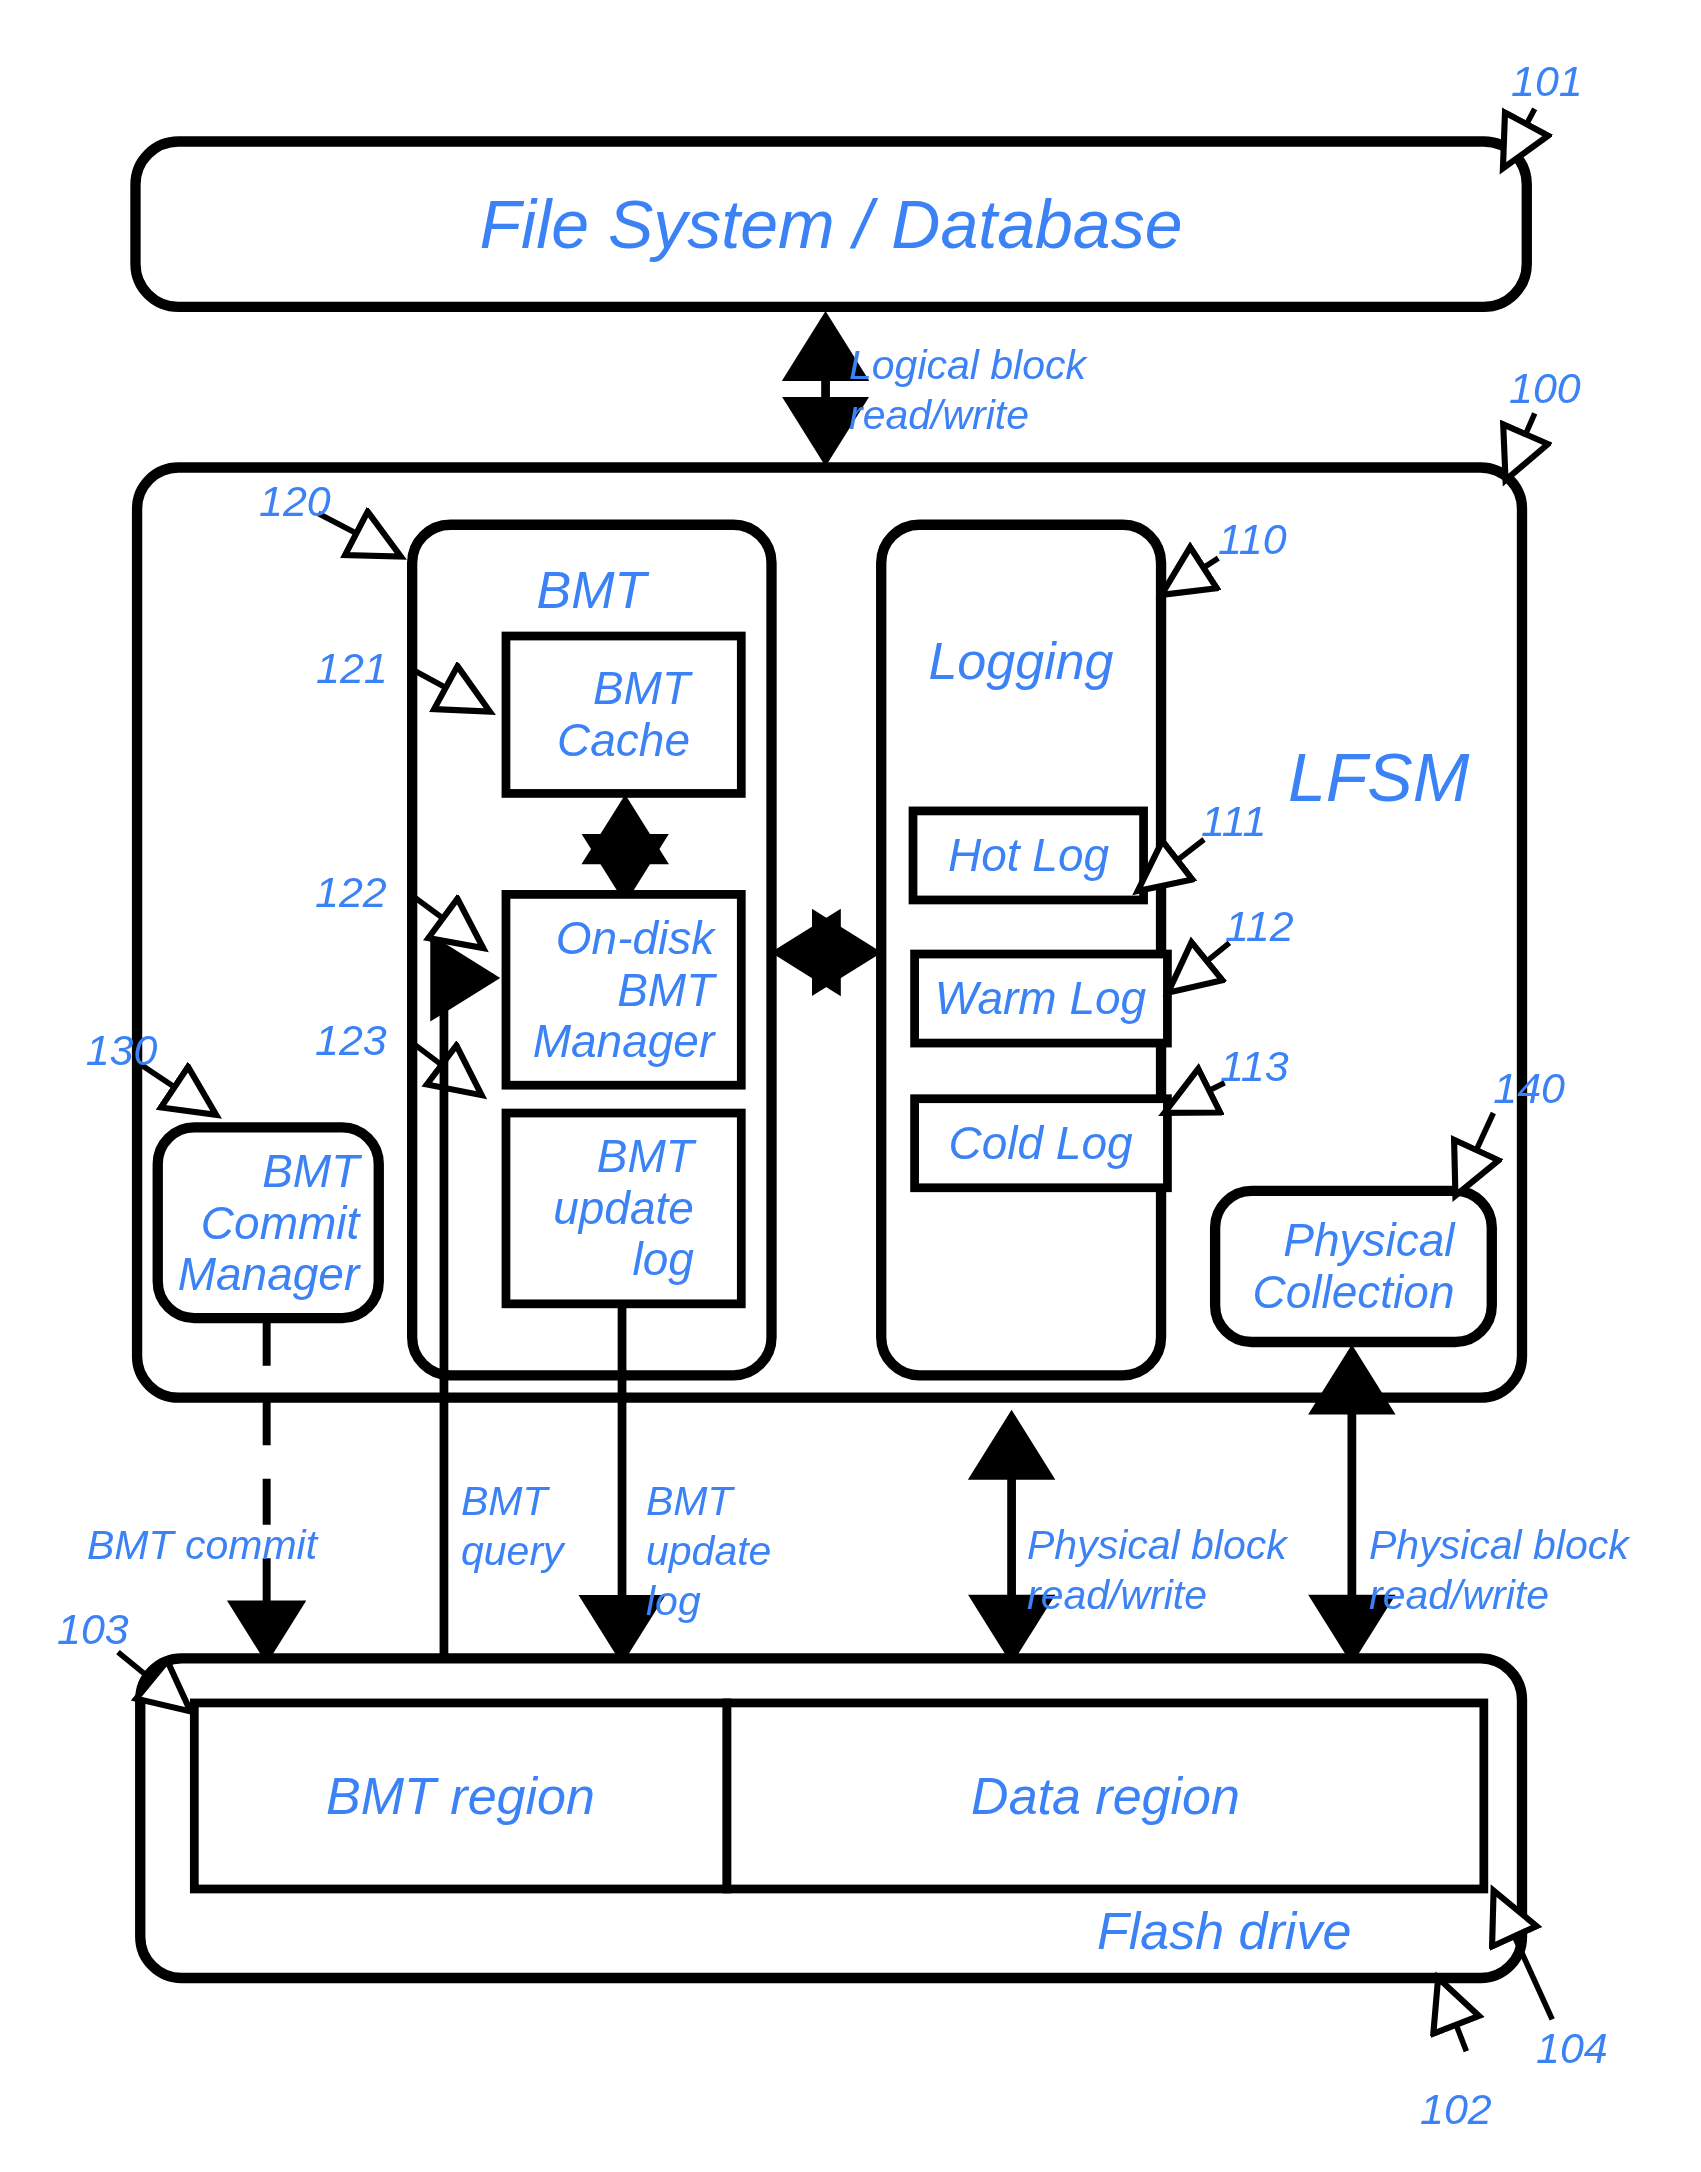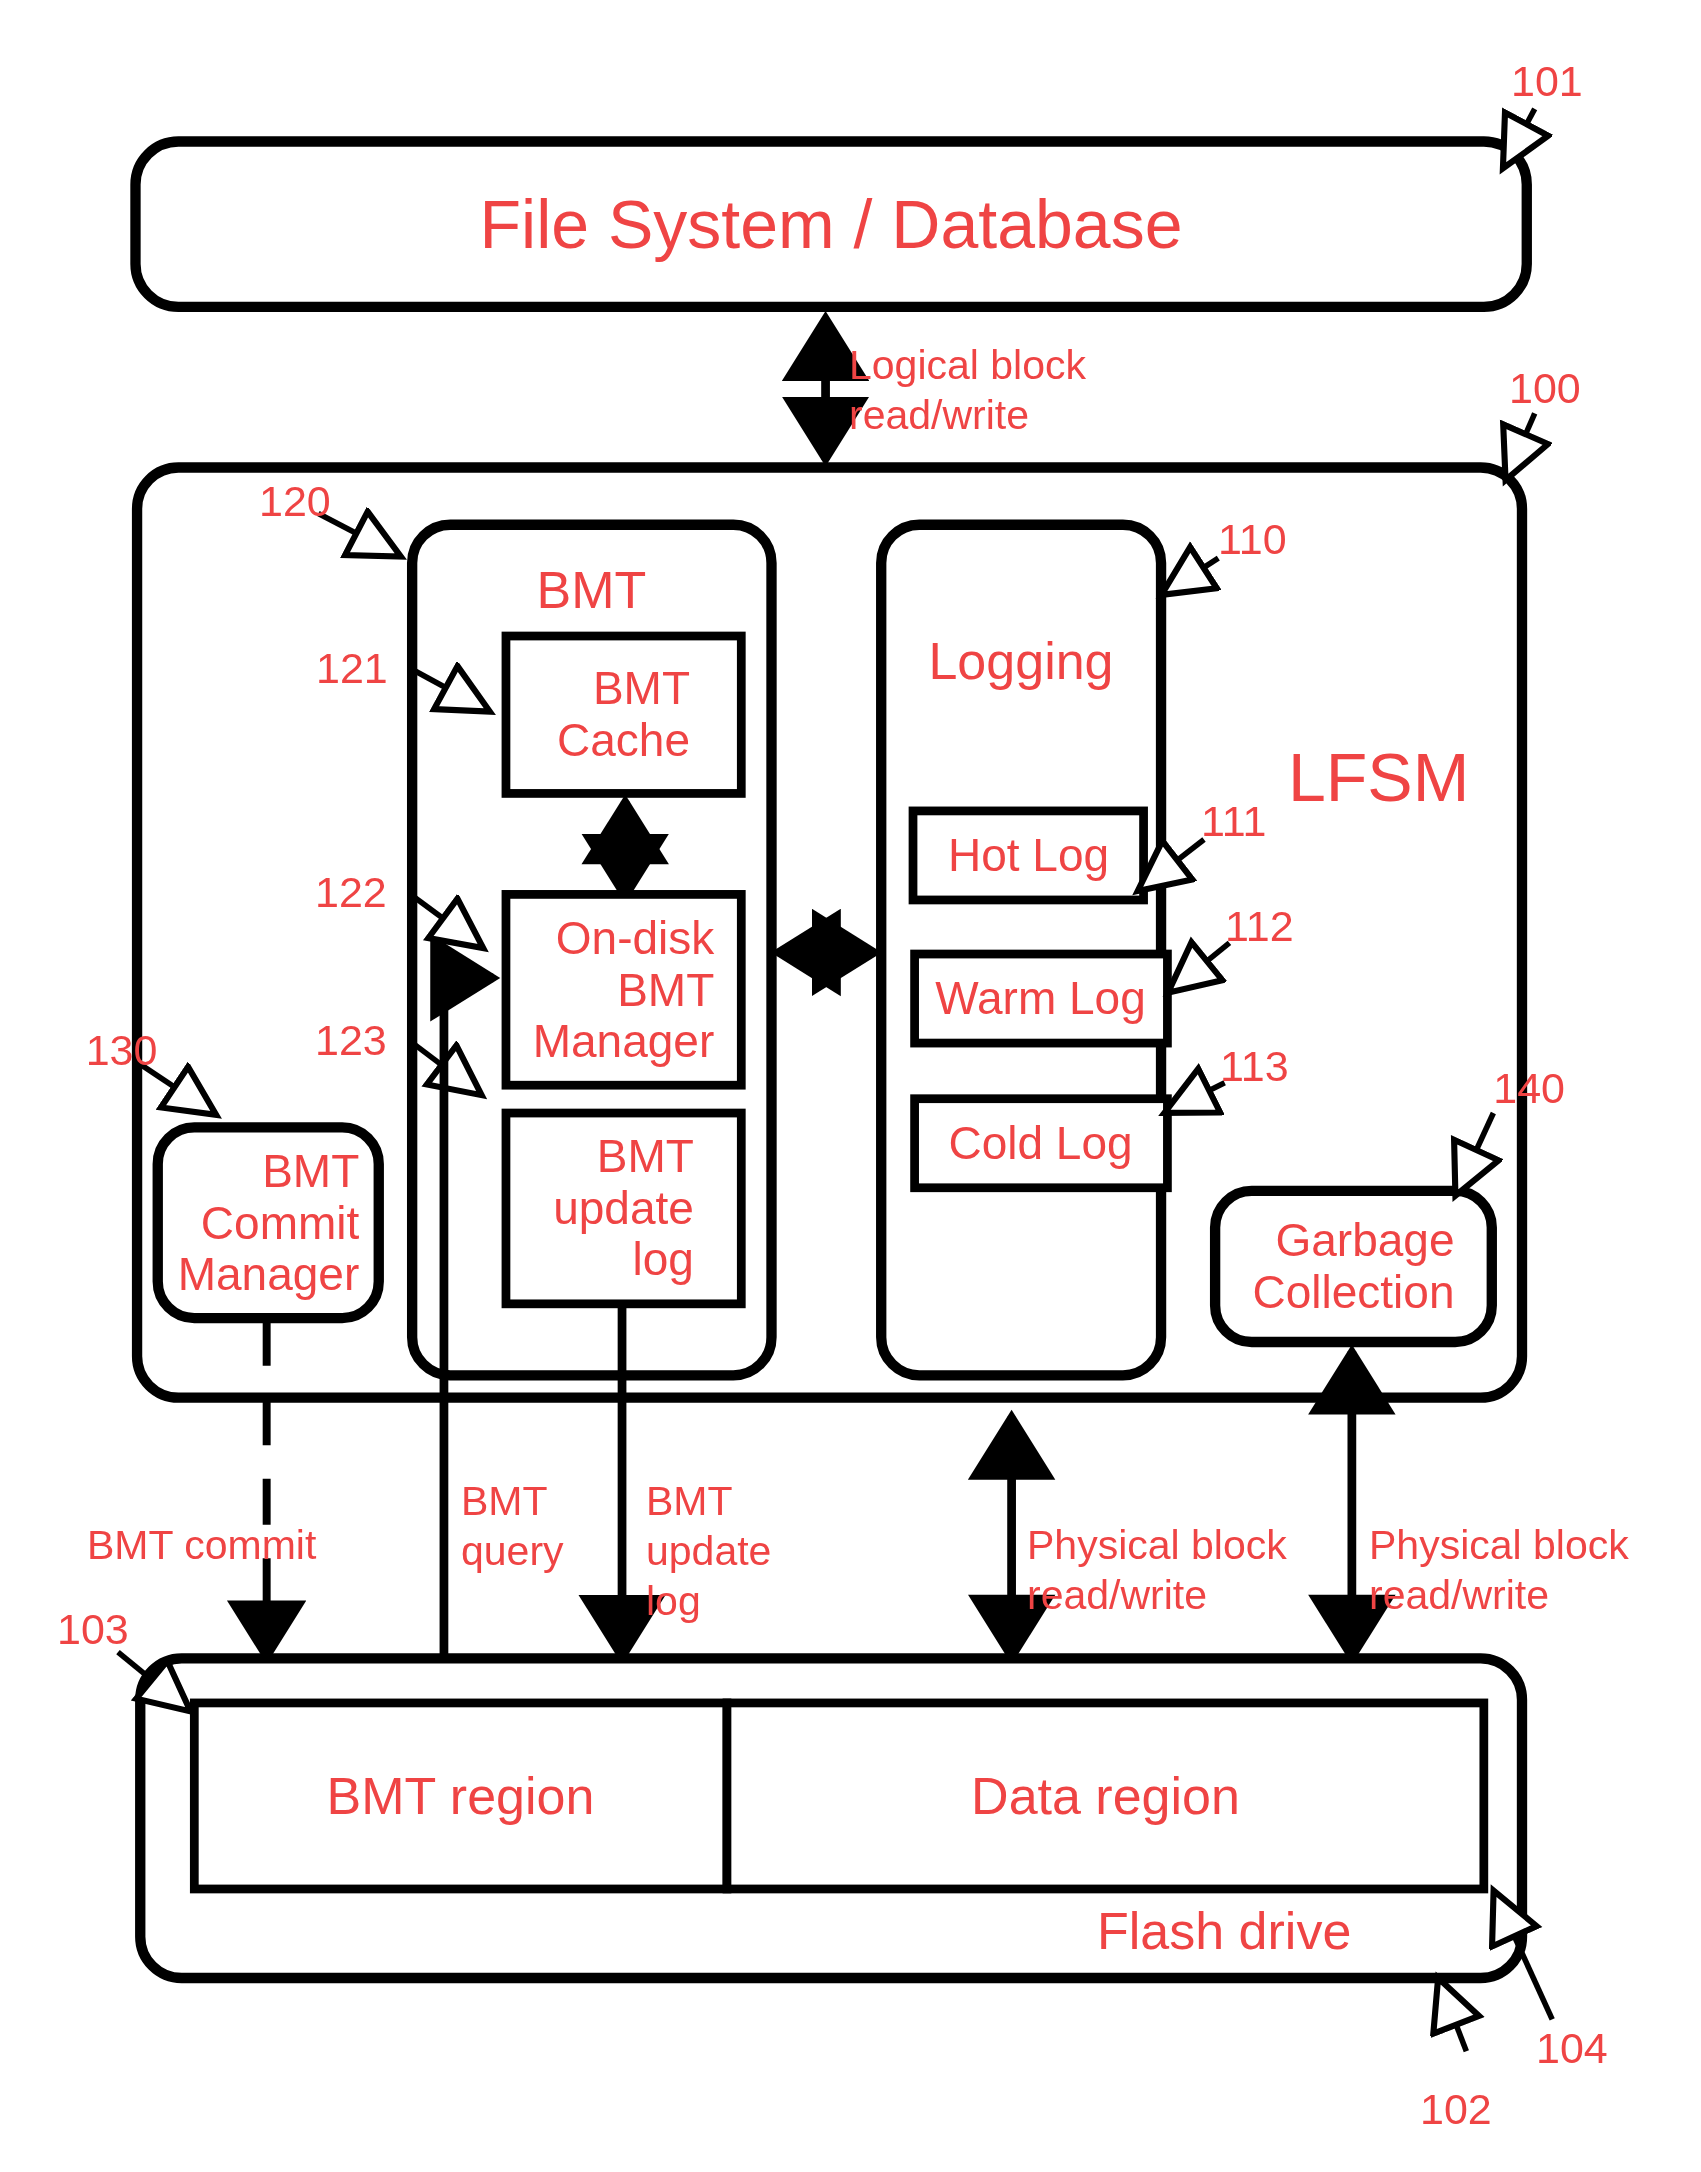--- a/index.html
+++ b/index.html
@@ -20,26 +20,27 @@
   }
   #stage svg {
     position: absolute;
     left: 0;
     top: 0;
     width: 1702px;
     height: 2172px;
   }
   .lbl {
     position: absolute;
-    color: #ef4444;
+    color: #3b82f6;
     font-family: "Liberation Sans", sans-serif;
     white-space: pre;
     line-height: 1.12;
     text-align: center;
     user-select: none;
+    font-style: italic;
   }
   .ctr {
     display: flex;
     align-items: center;
     justify-content: center;
     text-align: right;
   }
   .refnum {
     font-size: 43px;
     letter-spacing: 0px;
@@ -252,21 +253,21 @@
   <div class="lbl refnum" style="left:1225px; top:902px; width:119px; text-align:left;">112</div>
 
   <div class="lbl ctr boxtitle-sm" style="left:914px; top:1099px; width:253px; height:89px;">Cold Log</div>
   <div class="lbl refnum" style="left:1220px; top:1042px; width:119px; text-align:left;">113</div>
 
   <div class="lbl ctr boxtitle-sm" style="left:153px; top:1128px; width:231px; height:191px;">BMT
 Commit
 Manager</div>
   <div class="lbl refnum" style="left:62px; top:1026px; width:119px; text-align:center;">130</div>
 
-  <div class="lbl ctr boxtitle-sm" style="left:1215px; top:1191px; width:277px; height:151px;">Garbage
+  <div class="lbl ctr boxtitle-sm" style="left:1215px; top:1191px; width:277px; height:151px;">Physical
 Collection</div>
   <div class="lbl refnum" style="left:1446px; top:1064px; width:119px; text-align:right;">140</div>
 
   <div class="lbl flowlabel" style="left:87px; top:1520px; width:334px;"><span>BMT commit</span></div>
 
   <div class="lbl flowlabel" style="left:461px; top:1476px; width:175px;"><span>BMT
 query</span></div>
 
   <div class="lbl flowlabel" style="left:646px; top:1476px; width:207px;"><span>BMT
 update

